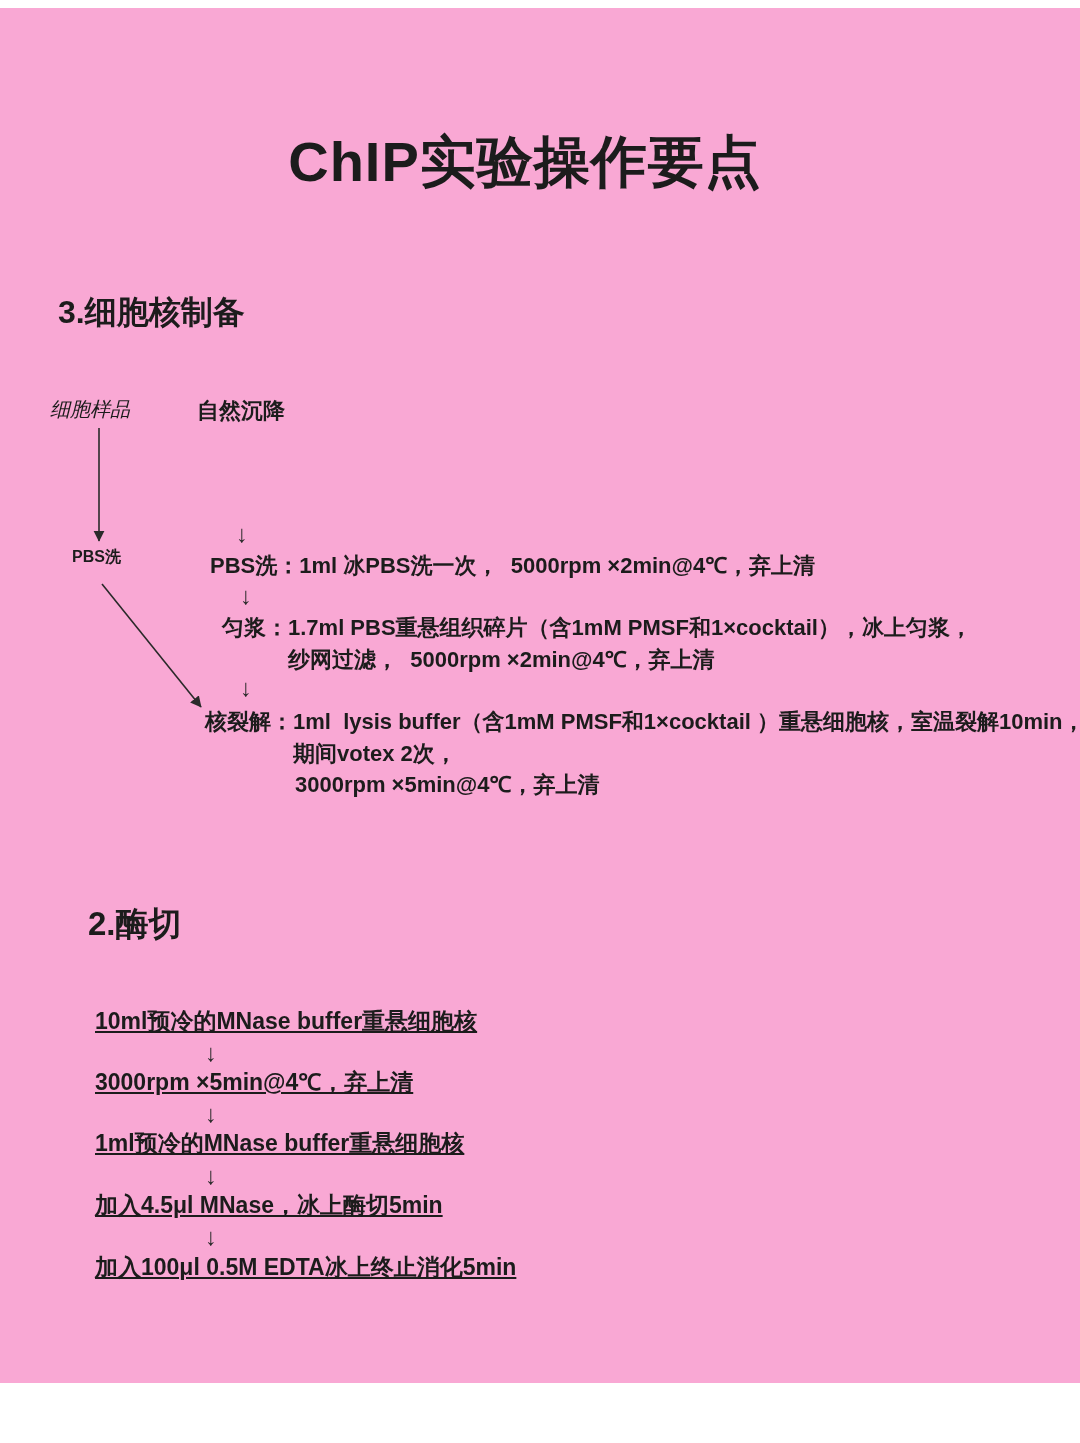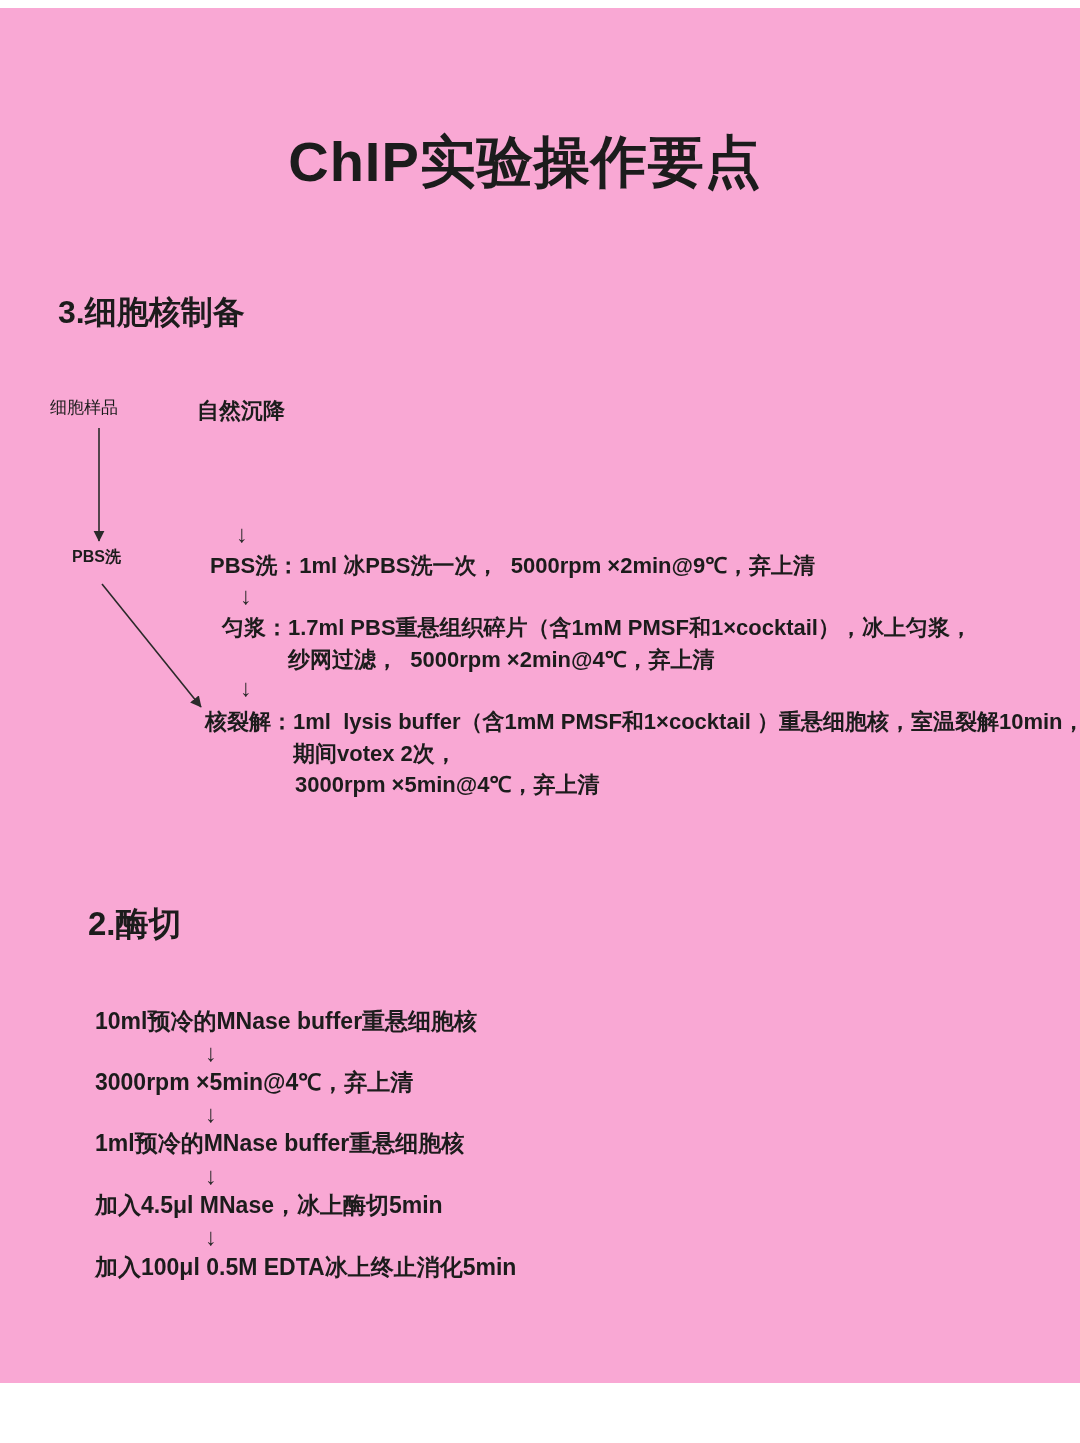--- a/index.html
+++ b/index.html
@@ -17,50 +17,50 @@
     left:0;top:122px;width:1050px;
     text-align:center;
     font-size:56px;font-weight:800;letter-spacing:1px;
   }
   .h1{font-size:32px;font-weight:800;}
   .plain{font-weight:normal;}
   .arrow-glyph{
     position:absolute;font-size:24px;font-weight:normal;color:#2a2a2a;
     line-height:1;
   }
-  .s2step{font-size:23px;}
+  .s2step{font-size:23px;text-decoration:underline;}
   svg.flow{position:absolute;left:0;top:0;pointer-events:none;}
 </style>
 </head>
 <body>
 
 <div id="canvas">
 
   <div class="t title">ChIP实验操作要点</div>
 
   <div class="t h1" style="left:58px;top:286px;">3.细胞核制备</div>
 
-  <div class="t plain" style="left:50px;top:390px;font-size:17px;">细胞样品</div>
+  <div class="t plain" style="left:50px;top:390px;font-size:20px;font-style:italic;">细胞样品</div>
   <div class="t" style="left:72px;top:540px;font-size:16px;">PBS洗</div>
 
   <svg class="flow" width="1080" height="1443">
     <defs>
       <marker id="ah" markerWidth="9" markerHeight="9" refX="6.5" refY="3.5" orient="auto">
         <path d="M0,0 L7,3.5 L0,7 Z" fill="#2a2a2a"></path>
       </marker>
     </defs>
     <line x1="99" y1="420" x2="99" y2="533" stroke="#2a2a2a" stroke-width="1.6" marker-end="url(#ah)"></line>
     <line x1="102" y1="576" x2="201" y2="699" stroke="#2a2a2a" stroke-width="1.6" marker-end="url(#ah)"></line>
   </svg>
 
   <div class="t" style="left:197px;top:390px;">自然沉降</div>
 
   <div class="arrow-glyph" style="left:236px;top:514px;">↓</div>
 
-  <div class="t" style="left:210px;top:545px;">PBS洗：1ml 冰PBS洗一次，  5000rpm ×2min@9℃，弃上清</div>
+  <div class="t" style="left:210px;top:545px;">PBS洗：1ml 冰PBS洗一次，  5000rpm ×2min@4℃，弃上清</div>
 
   <div class="arrow-glyph" style="left:240px;top:576px;">↓</div>
 
   <div class="t" style="left:222px;top:607px;">匀浆：1.7ml PBS重悬组织碎片（含1mM PMSF和1×cocktail），冰上匀浆，</div>
   <div class="t" style="left:288px;top:639px;">纱网过滤，  5000rpm ×2min@4℃，弃上清</div>
 
   <div class="arrow-glyph" style="left:240px;top:668px;">↓</div>
 
   <div class="t" style="left:205px;top:701px;">核裂解：1ml  lysis buffer（含1mM PMSF和1×cocktail ）重悬细胞核，室温裂解10min，</div>
   <div class="t" style="left:293px;top:733px;">期间votex 2次，</div>

